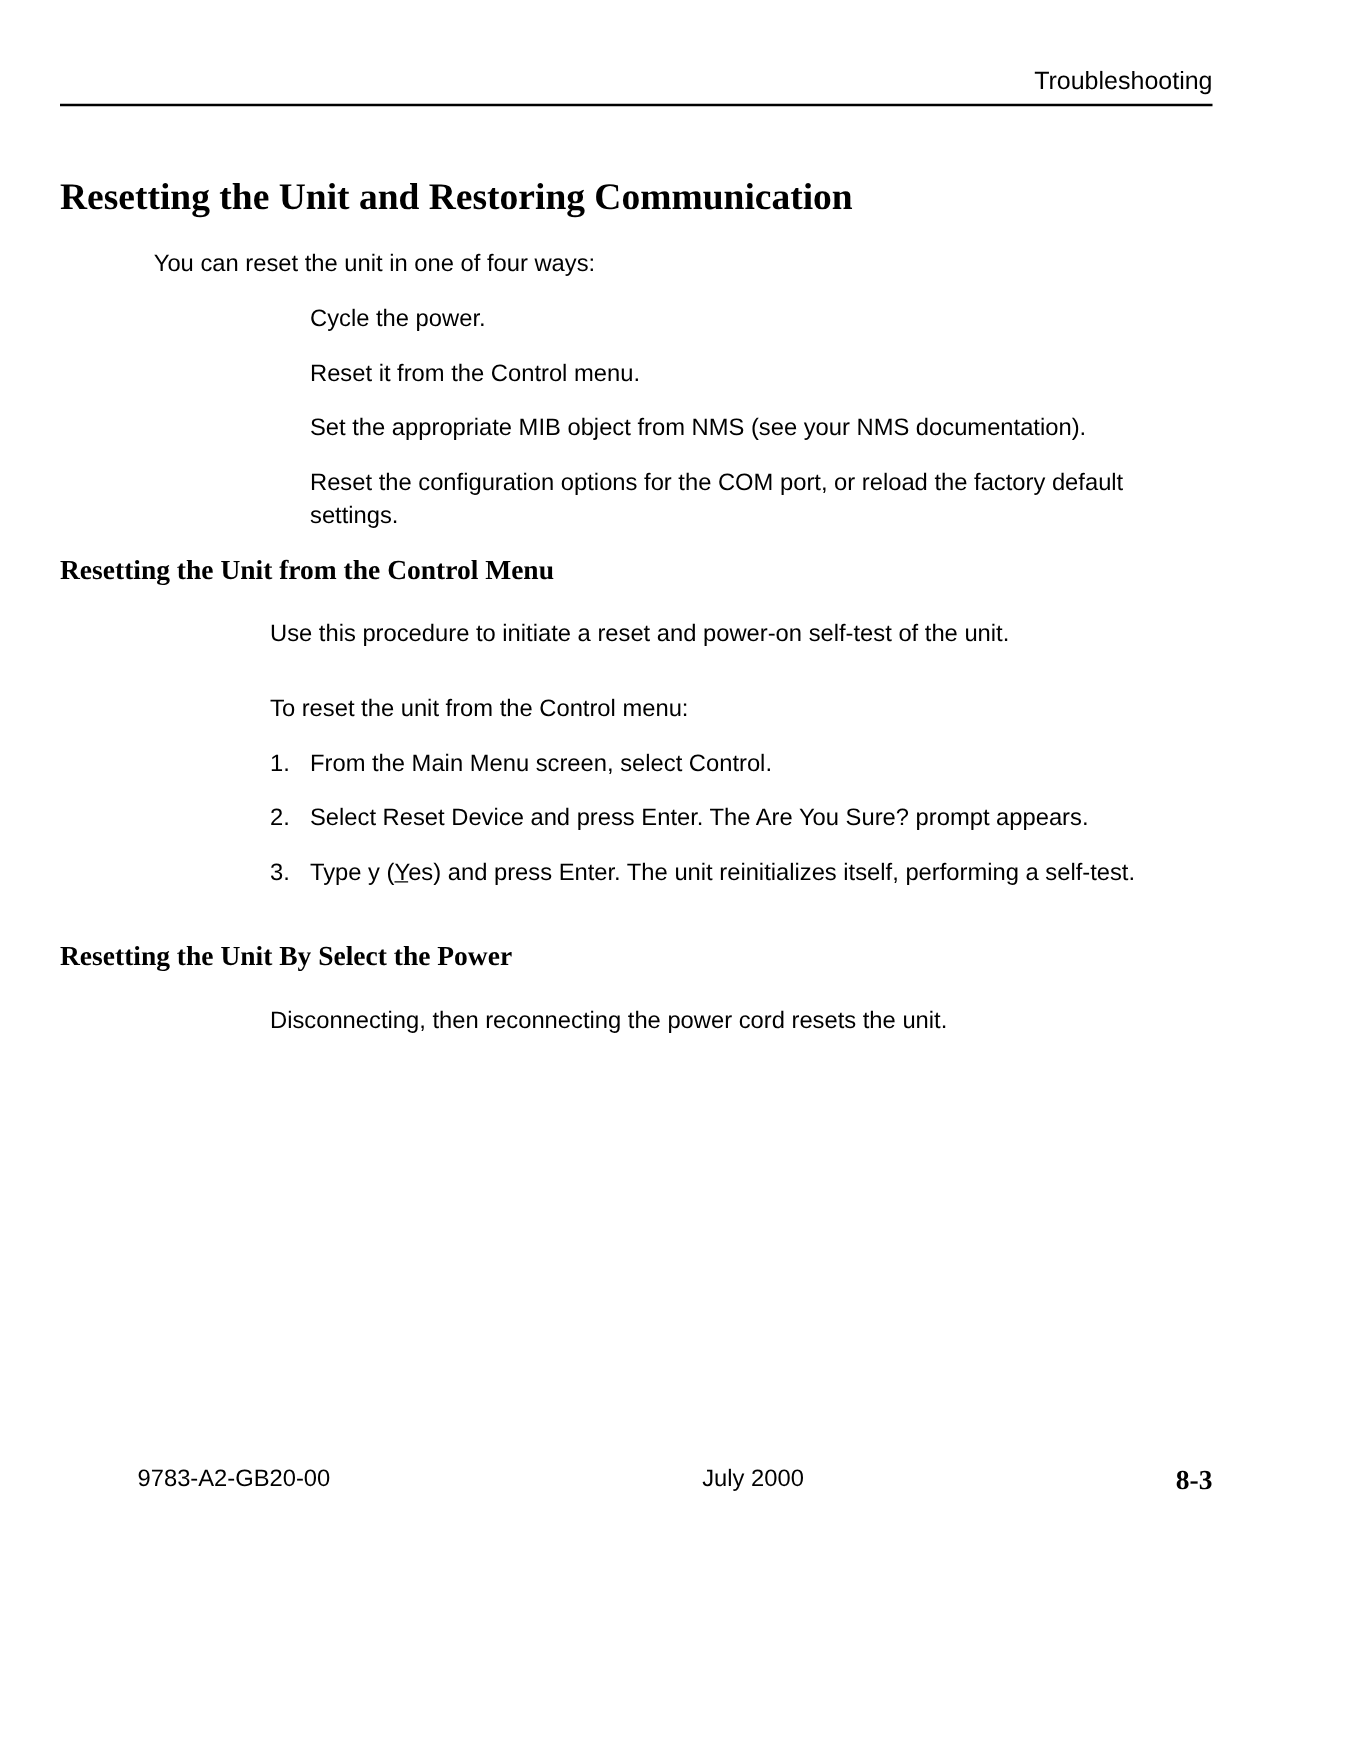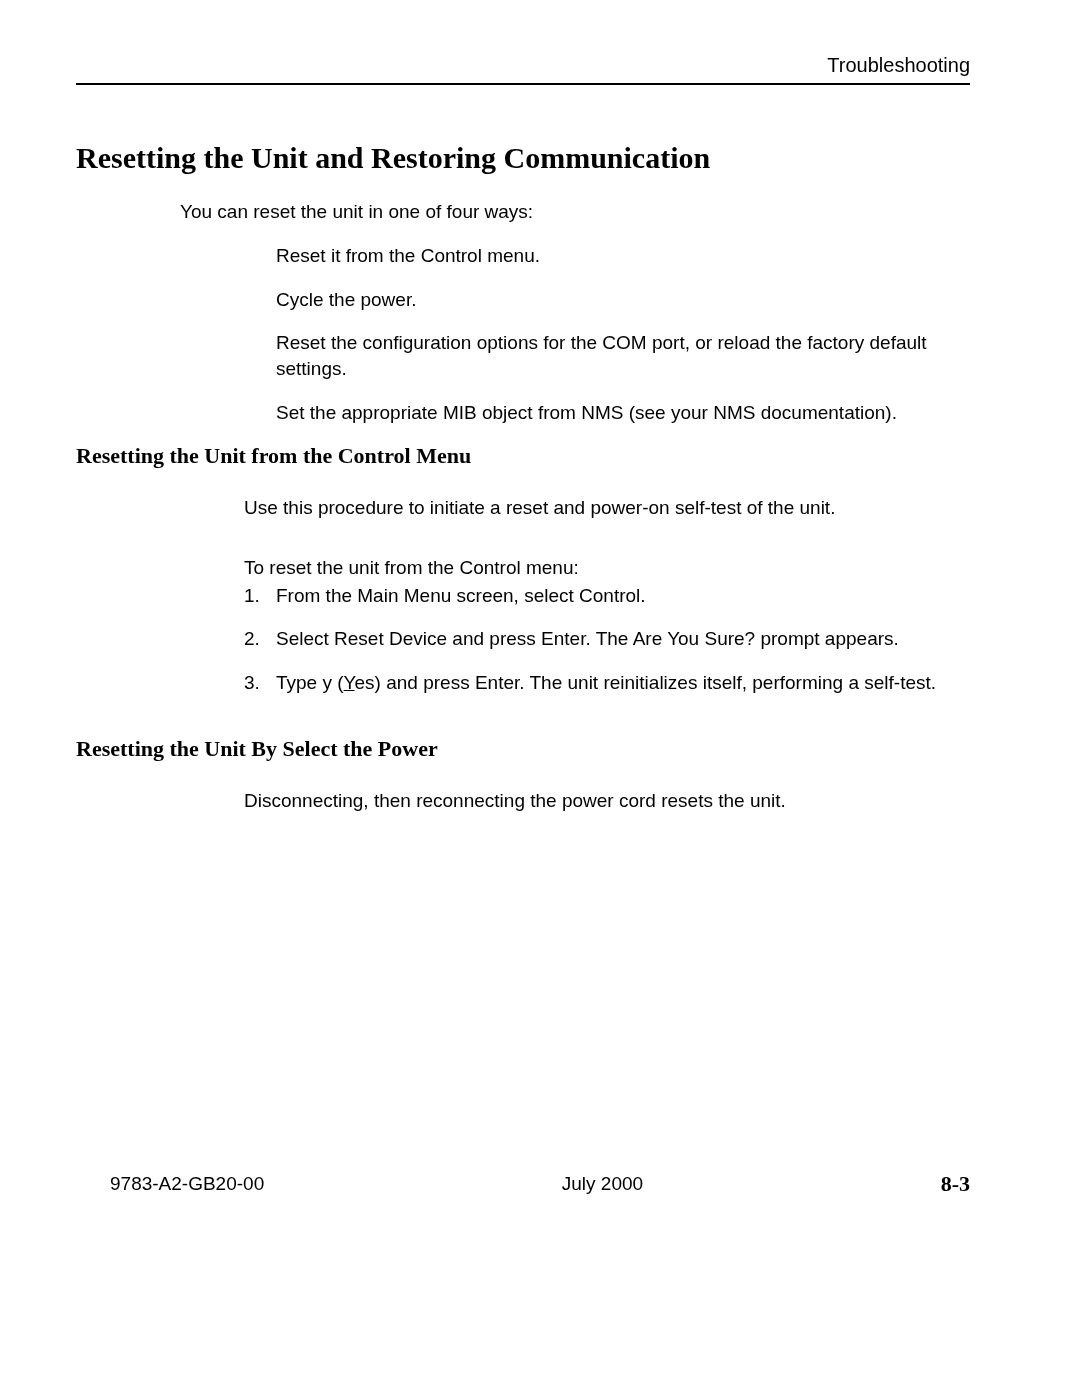--- a/index.html
+++ b/index.html
@@ -5,40 +5,40 @@
   * { box-sizing: border-box; margin: 0; padding: 0; }
   body {
     background: #ffffff;
     width: 1080px;
     height: 1397px;
     position: relative;
     font-family: Arial, Helvetica, sans-serif;
     color: #000;
   }
   .page {
-    padding: 54px 110px 0 76px;
+    padding: 54px 110px 0 48px;
   }
   .header-label {
     text-align: right;
     font-size: 20px;
     margin-bottom: 6px;
   }
   .header-rule {
     border: none;
     border-top: 2px solid #000;
     margin-bottom: 56px;
   }
   .main-title {
     font-family: "Times New Roman", Times, serif;
     font-weight: bold;
     font-size: 30px;
     margin-bottom: 26px;
   }
   .intro {
-    margin-left: 104px;
+    margin-left: 75px;
     font-size: 19px;
     margin-bottom: 20px;
   }
   .bullet-block {
     margin-left: 200px;
     margin-right: 10px;
   }
   .bullet {
     font-size: 19px;
     margin-bottom: 18px;
@@ -65,21 +65,21 @@
   .procedure-label {
     margin-left: 168px;
     font-family: "Times New Roman", Times, serif;
     font-weight: bold;
     font-size: 20px;
     margin-bottom: 16px;
   }
   .procedure-intro {
     margin-left: 168px;
     font-size: 19px;
-    margin-bottom: 4px;
+    margin-bottom: 20px;
   }
   .steps {
     margin-left: 168px;
     margin-right: 10px;
   }
   .step {
     display: flex;
     font-size: 19px;
     margin-bottom: 18px;
     line-height: 1.35;
@@ -118,24 +118,24 @@
 <div class="page">
 
   <div class="header-label">Troubleshooting</div>
   <hr class="header-rule">
 
   <h1 class="main-title">Resetting the Unit and Restoring Communication</h1>
 
   <p class="intro">You can reset the unit in one of four ways:</p>
 
   <div class="bullet-block">
+    <p class="bullet">Cycle the power.</p>
     <p class="bullet">Reset it from the Control menu.</p>
-    <p class="bullet">Cycle the power.</p>
+    <p class="bullet">Set the appropriate MIB object from NMS (see your NMS documentation).</p>
     <p class="bullet">Reset the configuration options for the COM port, or reload the factory default settings.</p>
-    <p class="bullet">Set the appropriate MIB object from NMS (see your NMS documentation).</p>
   </div>
 
 
   <h2 class="sub-title">Resetting the Unit from the Control Menu</h2>
   <p class="sub-text">Use this procedure to initiate a reset and power-on self-test of the unit.</p>
 
   <p class="procedure-intro">To reset the unit from the Control menu:</p>
 
   <div class="steps">
     <div class="step">

